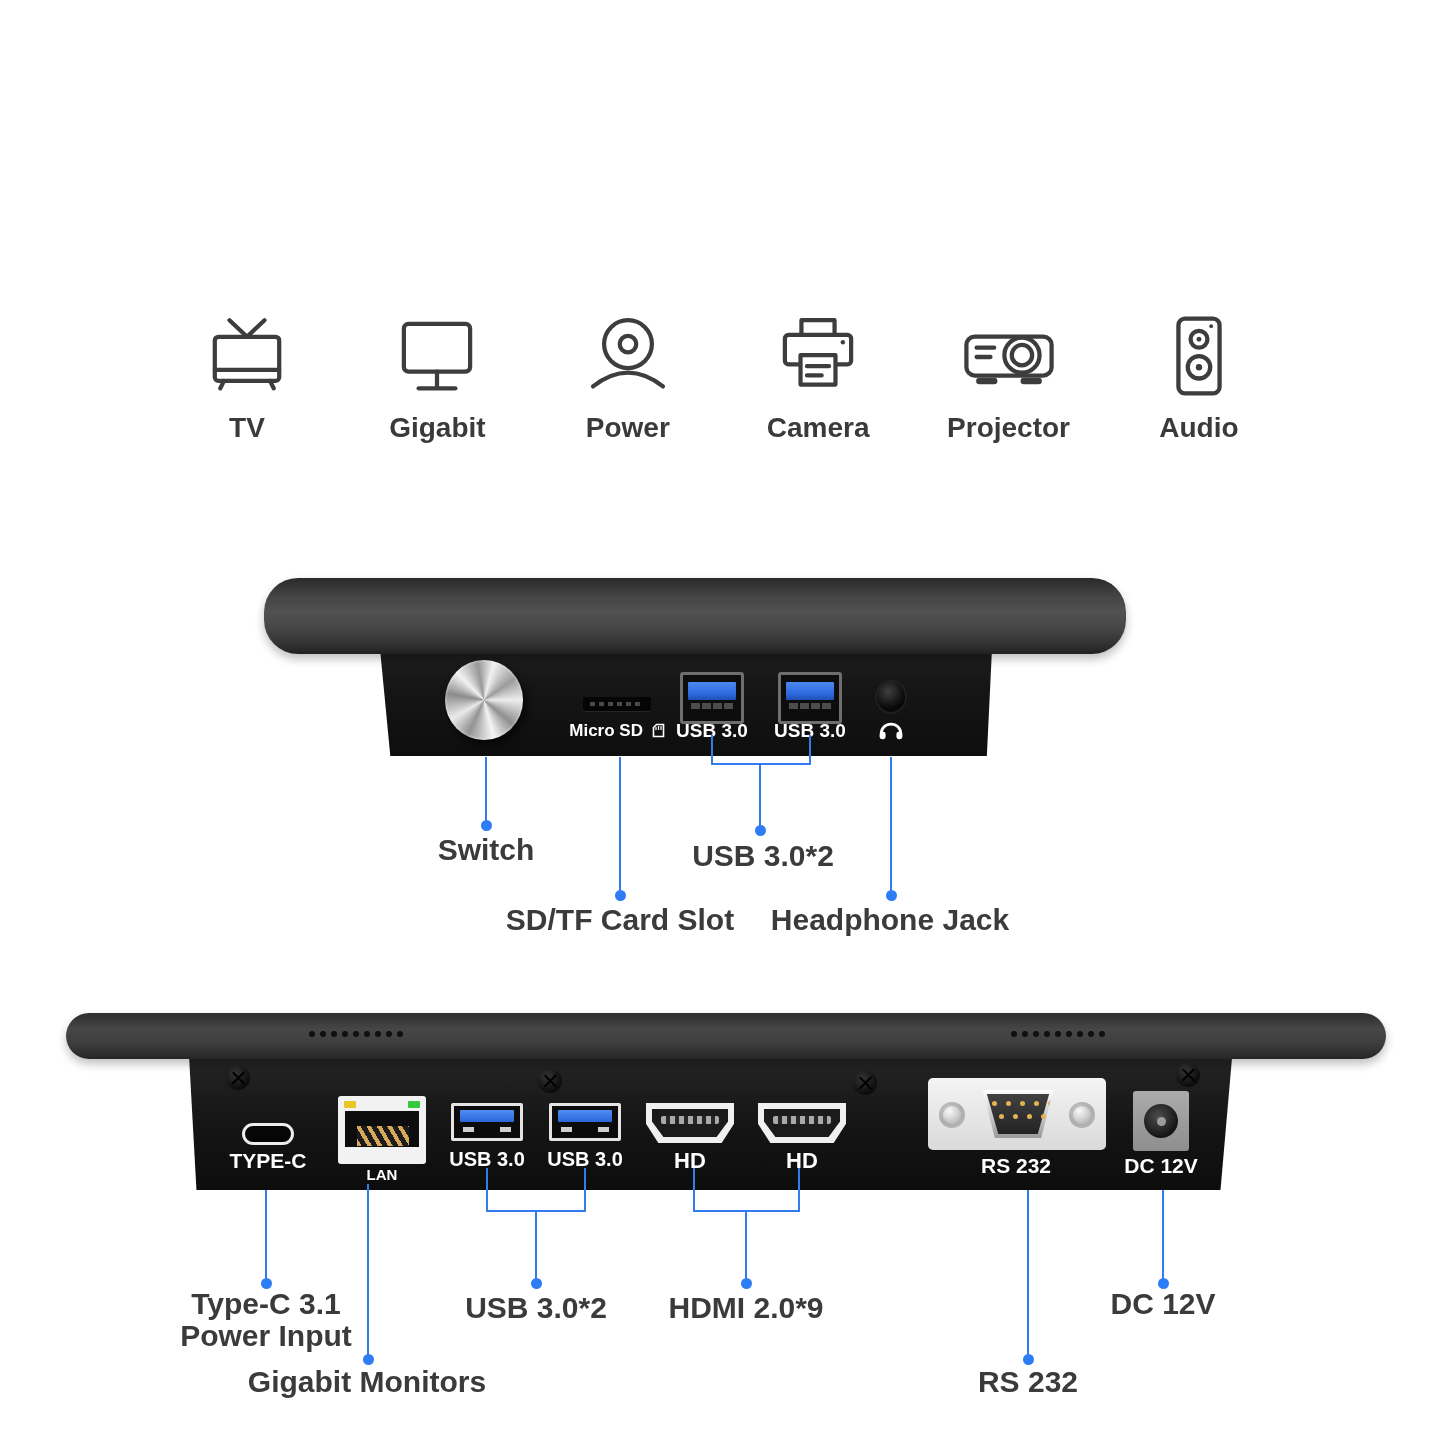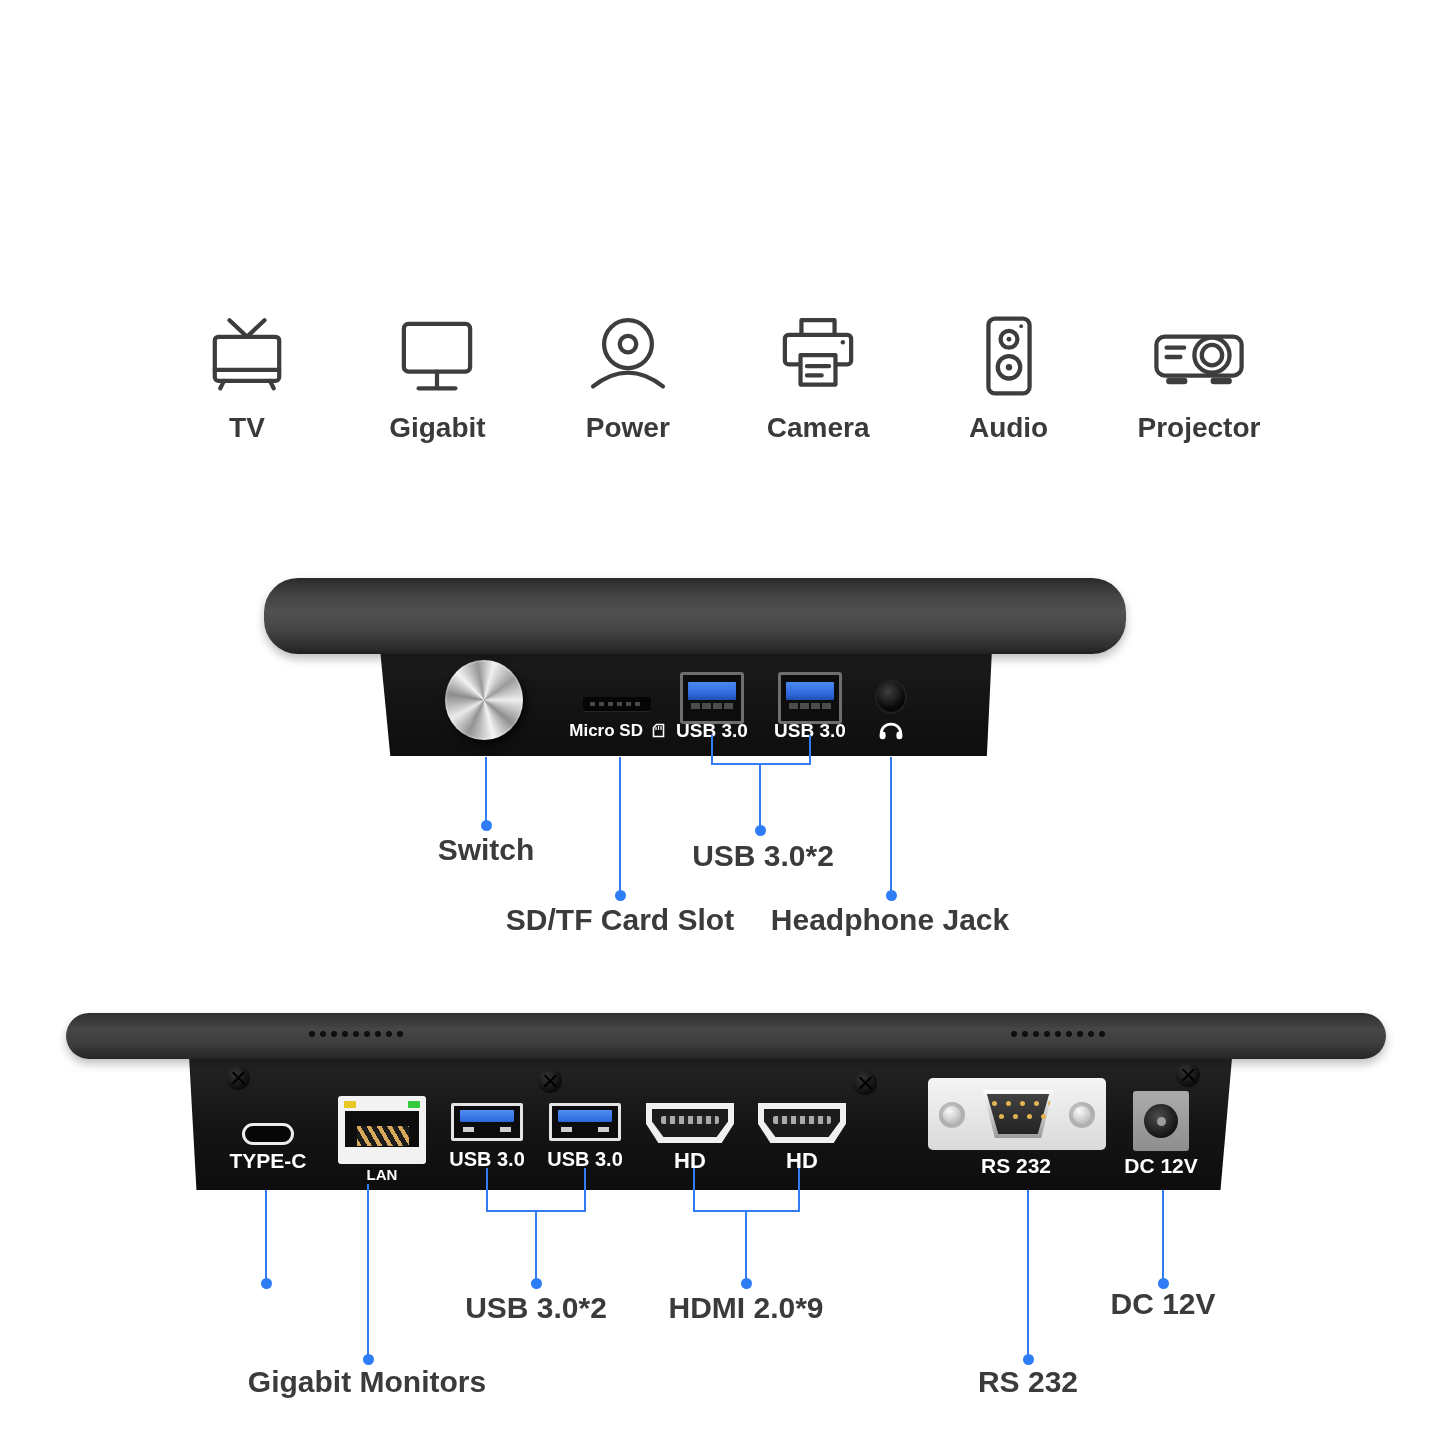--- a/index.html
+++ b/index.html
@@ -155,43 +155,43 @@
           <rect x="14" y="22" width="72" height="32" rx="4"></rect>
           <circle cx="77" cy="30" r="2.4" fill="#3d3d3d" stroke="none"></circle>
           <rect x="31" y="44" width="38" height="32" fill="#ffffff"></rect>
           <path d="M38 56 L62 56 M38 66 L54 66"></path>
         </svg>
       </div>
       <div class="device-label">Camera</div>
     </div>
     <div class="device-item">
       <div class="device-icon">
+        <svg width="100" height="86" viewBox="0 0 108 92">
+          <rect x="8" y="24" width="92" height="42" rx="9"></rect>
+          <circle cx="68" cy="44" r="19" fill="#ffffff"></circle>
+          <circle cx="68" cy="44" r="11"></circle>
+          <path d="M19 36 L38 36 M19 46 L34 46"></path>
+          <path d="M22 72 L38 72 M70 72 L86 72" stroke-width="7"></path>
+        </svg>
+      </div>
+      <div class="device-label">Projector</div>
+    </div>
+    <div class="device-item">
+      <div class="device-icon">
         <svg width="60" height="86" viewBox="0 0 64 92">
           <rect x="10" y="5" width="44" height="80" rx="7"></rect>
           <circle cx="45" cy="13" r="2" fill="#3d3d3d" stroke="none"></circle>
           <circle cx="32" cy="27" r="9"></circle>
           <circle cx="32" cy="27" r="2.6" fill="#3d3d3d" stroke="none"></circle>
           <circle cx="32" cy="57" r="12"></circle>
           <circle cx="32" cy="57" r="3.4" fill="#3d3d3d" stroke="none"></circle>
         </svg>
       </div>
       <div class="device-label">Audio</div>
     </div>
-    <div class="device-item">
-      <div class="device-icon">
-        <svg width="100" height="86" viewBox="0 0 108 92">
-          <rect x="8" y="24" width="92" height="42" rx="9"></rect>
-          <circle cx="68" cy="44" r="19" fill="#ffffff"></circle>
-          <circle cx="68" cy="44" r="11"></circle>
-          <path d="M19 36 L38 36 M19 46 L34 46"></path>
-          <path d="M22 72 L38 72 M70 72 L86 72" stroke-width="7"></path>
-        </svg>
-      </div>
-      <div class="device-label">Projector</div>
-    </div>
   </div>
 
   <div class="blackbox sv-box"></div>
   <div class="panel sv-panel"></div>
 
   <div class="sv-knob"></div>
 
   <div class="sv-sd">
     <div class="sv-sd-dashes"></div>
   </div>
@@ -325,20 +325,24 @@
   <div class="wlabel" style="left:946px;top:1154px;width:140px;font-size:21px;">RS 232</div>
 
   <div class="rv-dc">
     <div class="dc-ring"></div>
     <div class="dc-pin"></div>
   </div>
   <div class="wlabel" style="left:1101px;top:1154px;width:120px;font-size:21px;">DC 12V</div>
 
   <div class="co-line" style="left:265px;top:1190px;height:90px;"></div>
   <div class="co-dot" style="left:261px;top:1278px;"></div>
+  <div class="co-label" style="left:146px;top:1288px;width:240px;">
+    <div>Type-C 3.1</div>
+    <div>Power Input</div>
+  </div>
 
   <div class="co-line" style="left:367px;top:1184px;height:172px;"></div>
   <div class="co-dot" style="left:363px;top:1354px;"></div>
   <div class="co-label" style="left:232px;top:1366px;width:270px;">Gigabit Monitors</div>
 
   <div class="co-line" style="left:486px;top:1168px;height:44px;"></div>
   <div class="co-line" style="left:584px;top:1168px;height:44px;"></div>
   <div class="co-h" style="left:486px;top:1210px;width:100px;"></div>
   <div class="co-line" style="left:535px;top:1212px;height:68px;"></div>
   <div class="co-dot" style="left:531px;top:1278px;"></div>

